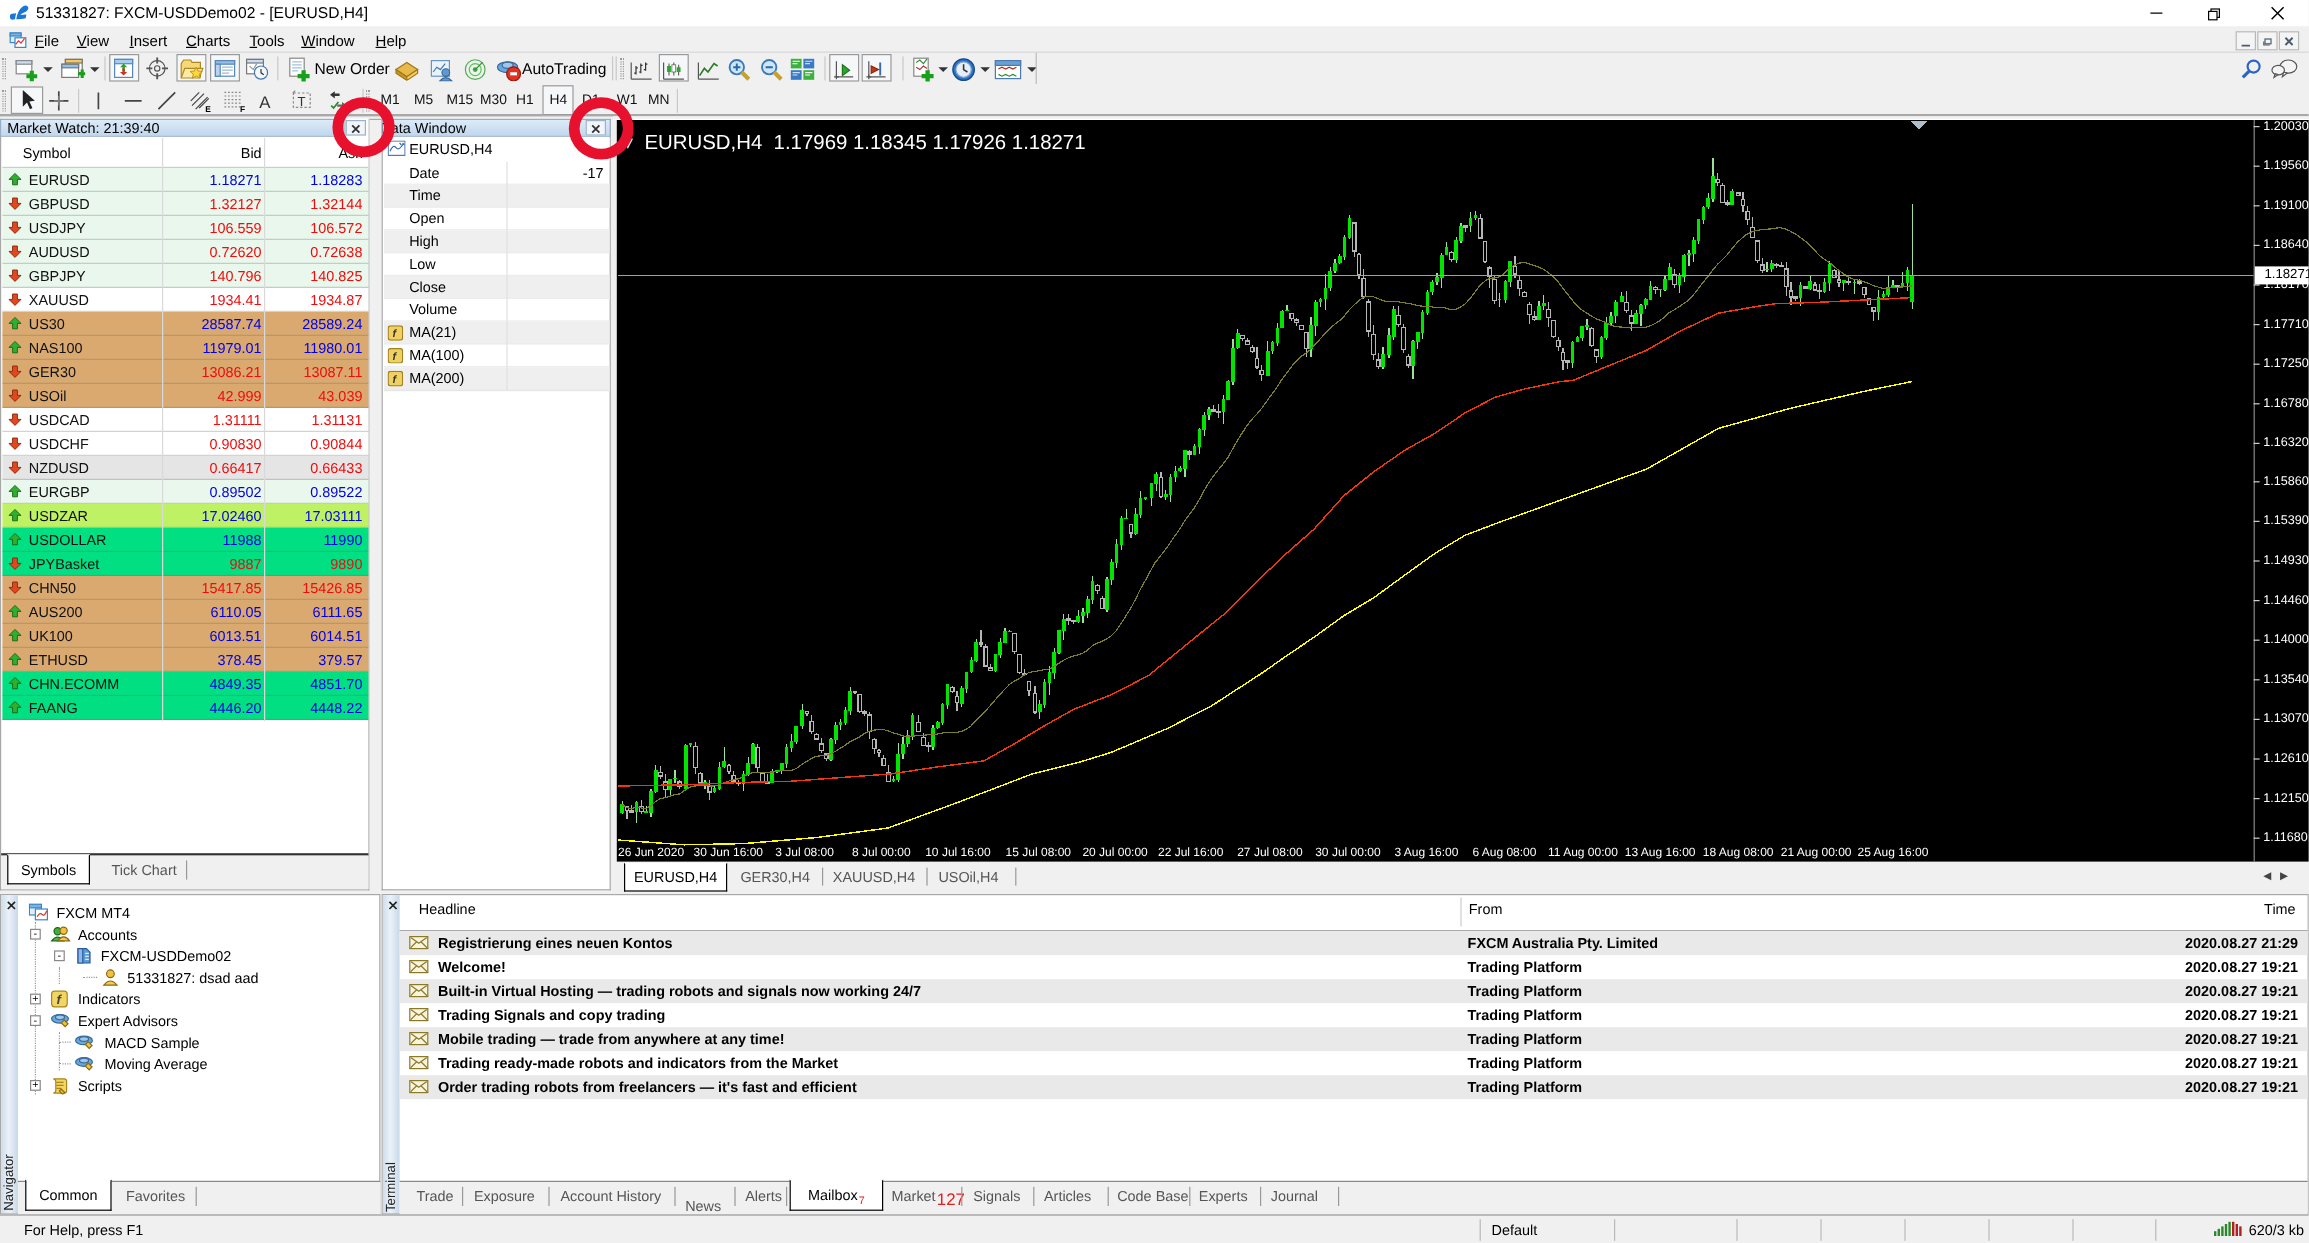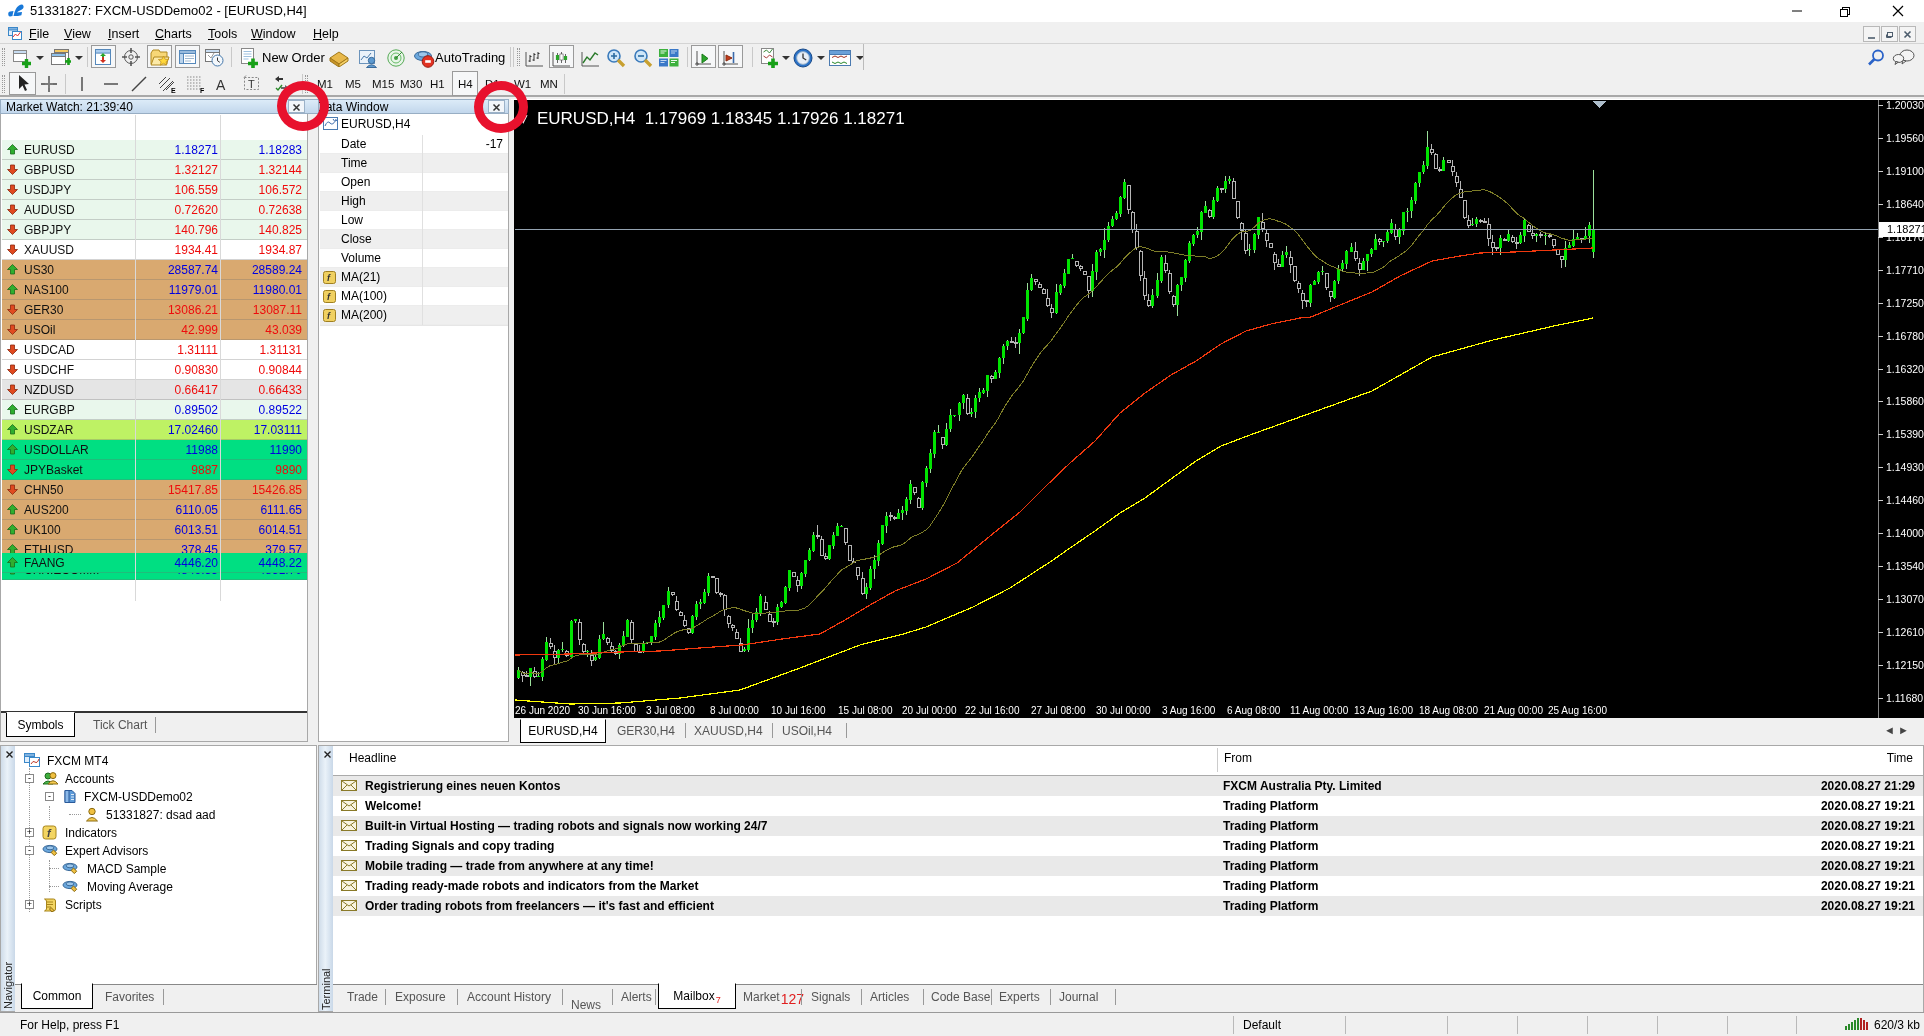--- a/index.html
+++ b/index.html
@@ -326,20 +326,25 @@
 <div class="tf" style="left:400px">M30</div>
 <div class="tf" style="left:430px">H1</div>
 <div class="tf" style="left:485px">D1</div>
 <div class="tf" style="left:514px">W1</div>
 <div class="tf" style="left:540px">MN</div>
 <div class="tbtn pressed" style="left:452px;top:0px;width:26px;height:25px"></div>
 <div class="tf" style="left:458px;z-index:2">H4</div>
 <div class="tsep" style="left:564px"></div>
 </div>
 <div id="mwatch" class="abs">
+<div class="abs" style="left:1px;top:0;width:305px;height:41px;background:#fff;border-bottom:1px solid #ccc">
+      <div class="abs" style="left:17px;top:22px;font-size:12px">Symbol</div>
+      <div class="abs" style="right:89px;top:22px;font-size:12px">Bid</div>
+      <div class="abs" style="right:5px;top:22px;font-size:12px">Ask</div>
+    </div>
 <div class="mwrow" style="top:41px;background:#e9f7ec">
       <svg class="arrow" viewBox="0 0 11 11">
         <path d="M5.5 0.5 L10.5 5.5 H7.5 V10 H3.5 V5.5 H0.5 Z" fill="#2fae2f" stroke="#1a6a1a" stroke-width="0.8"></path>
       </svg>
       <div class="sym">EURUSD</div>
       <div class="bid up">1.18271</div>
       <div class="ask up">1.18283</div>
     </div>
 <div class="mwrow" style="top:61px;background:#e9f7ec">
       <svg class="arrow" viewBox="0 0 11 11">
@@ -502,38 +507,38 @@
       <div class="ask up">379.57</div>
     </div>
 <div class="mwrow" style="top:461px;background:#00df82">
       <svg class="arrow" viewBox="0 0 11 11">
         <path d="M5.5 0.5 L10.5 5.5 H7.5 V10 H3.5 V5.5 H0.5 Z" fill="#2fae2f" stroke="#1a6a1a" stroke-width="0.8"></path>
       </svg>
       <div class="sym">CHN.ECOMM</div>
       <div class="bid up">4849.35</div>
       <div class="ask up">4851.70</div>
     </div>
-<div class="mwrow" style="top:454px;background:#00df82">
+<div class="mwrow" style="top:481px;background:#00df82">
       <svg class="arrow" viewBox="0 0 11 11">
         <path d="M5.5 0.5 L10.5 5.5 H7.5 V10 H3.5 V5.5 H0.5 Z" fill="#2fae2f" stroke="#1a6a1a" stroke-width="0.8"></path>
       </svg>
       <div class="sym">FAANG</div>
       <div class="bid up">4446.20</div>
       <div class="ask up">4448.22</div>
     </div>
 <div class="colline" style="left:134px;top:16px;height:486px"></div>
 <div class="colline" style="left:219px;top:16px;height:486px"></div>
 <div class="abs" style="left:0;top:612px;width:306px;height:2px;background:#333"></div>
 <div class="abs" style="left:0;top:614px;width:306px;height:28px;background:#f0f0f0"></div>
 <div class="tab-active" style="left:5px;top:613px;width:69px;height:25px;line-height:24px">Symbols</div>
 <div class="tab-inact" style="left:92px;top:619px">Tick Chart</div>
 <div class="abs" style="left:154px;top:618px;width:1px;height:16px;background:#999"></div>
 </div>
 <div class="abs" style="left:308px;top:99px;width:10px;height:643px;background:#f0f0f0;border-top:1px solid #a8a8a8"></div>
-<div class="ptitle abs" style="left:0;top:99px;width:349px">Market Watch: 21:39:40</div>
+<div class="ptitle abs" style="left:0;top:99px;width:288px">Market Watch: 21:39:40</div>
 <div class="pclose" style="left:288px;top:100px">
     <svg width="9" height="9" style="left:3px;top:2px" viewBox="0 0 9 9">
       <path d="M1.5 1.5l6 6M7.5 1.5l-6 6" stroke="#333" stroke-width="1.5"></path>
     </svg>
   </div>
 <div id="dwin" class="abs">
 <div class="abs" style="left:1px;top:16px;width:188px;height:19px;background:#fff">
       <svg width="15" height="13" style="left:3px;top:2px" viewBox="0 0 15 13">
         <rect x="0.5" y="0.5" width="14" height="12" fill="#fff" stroke="#4a7ab0"></rect>
         <path d="M2 9 q2.5-6 5-3 t6-3" stroke="#3a6aaa" fill="none"></path>

